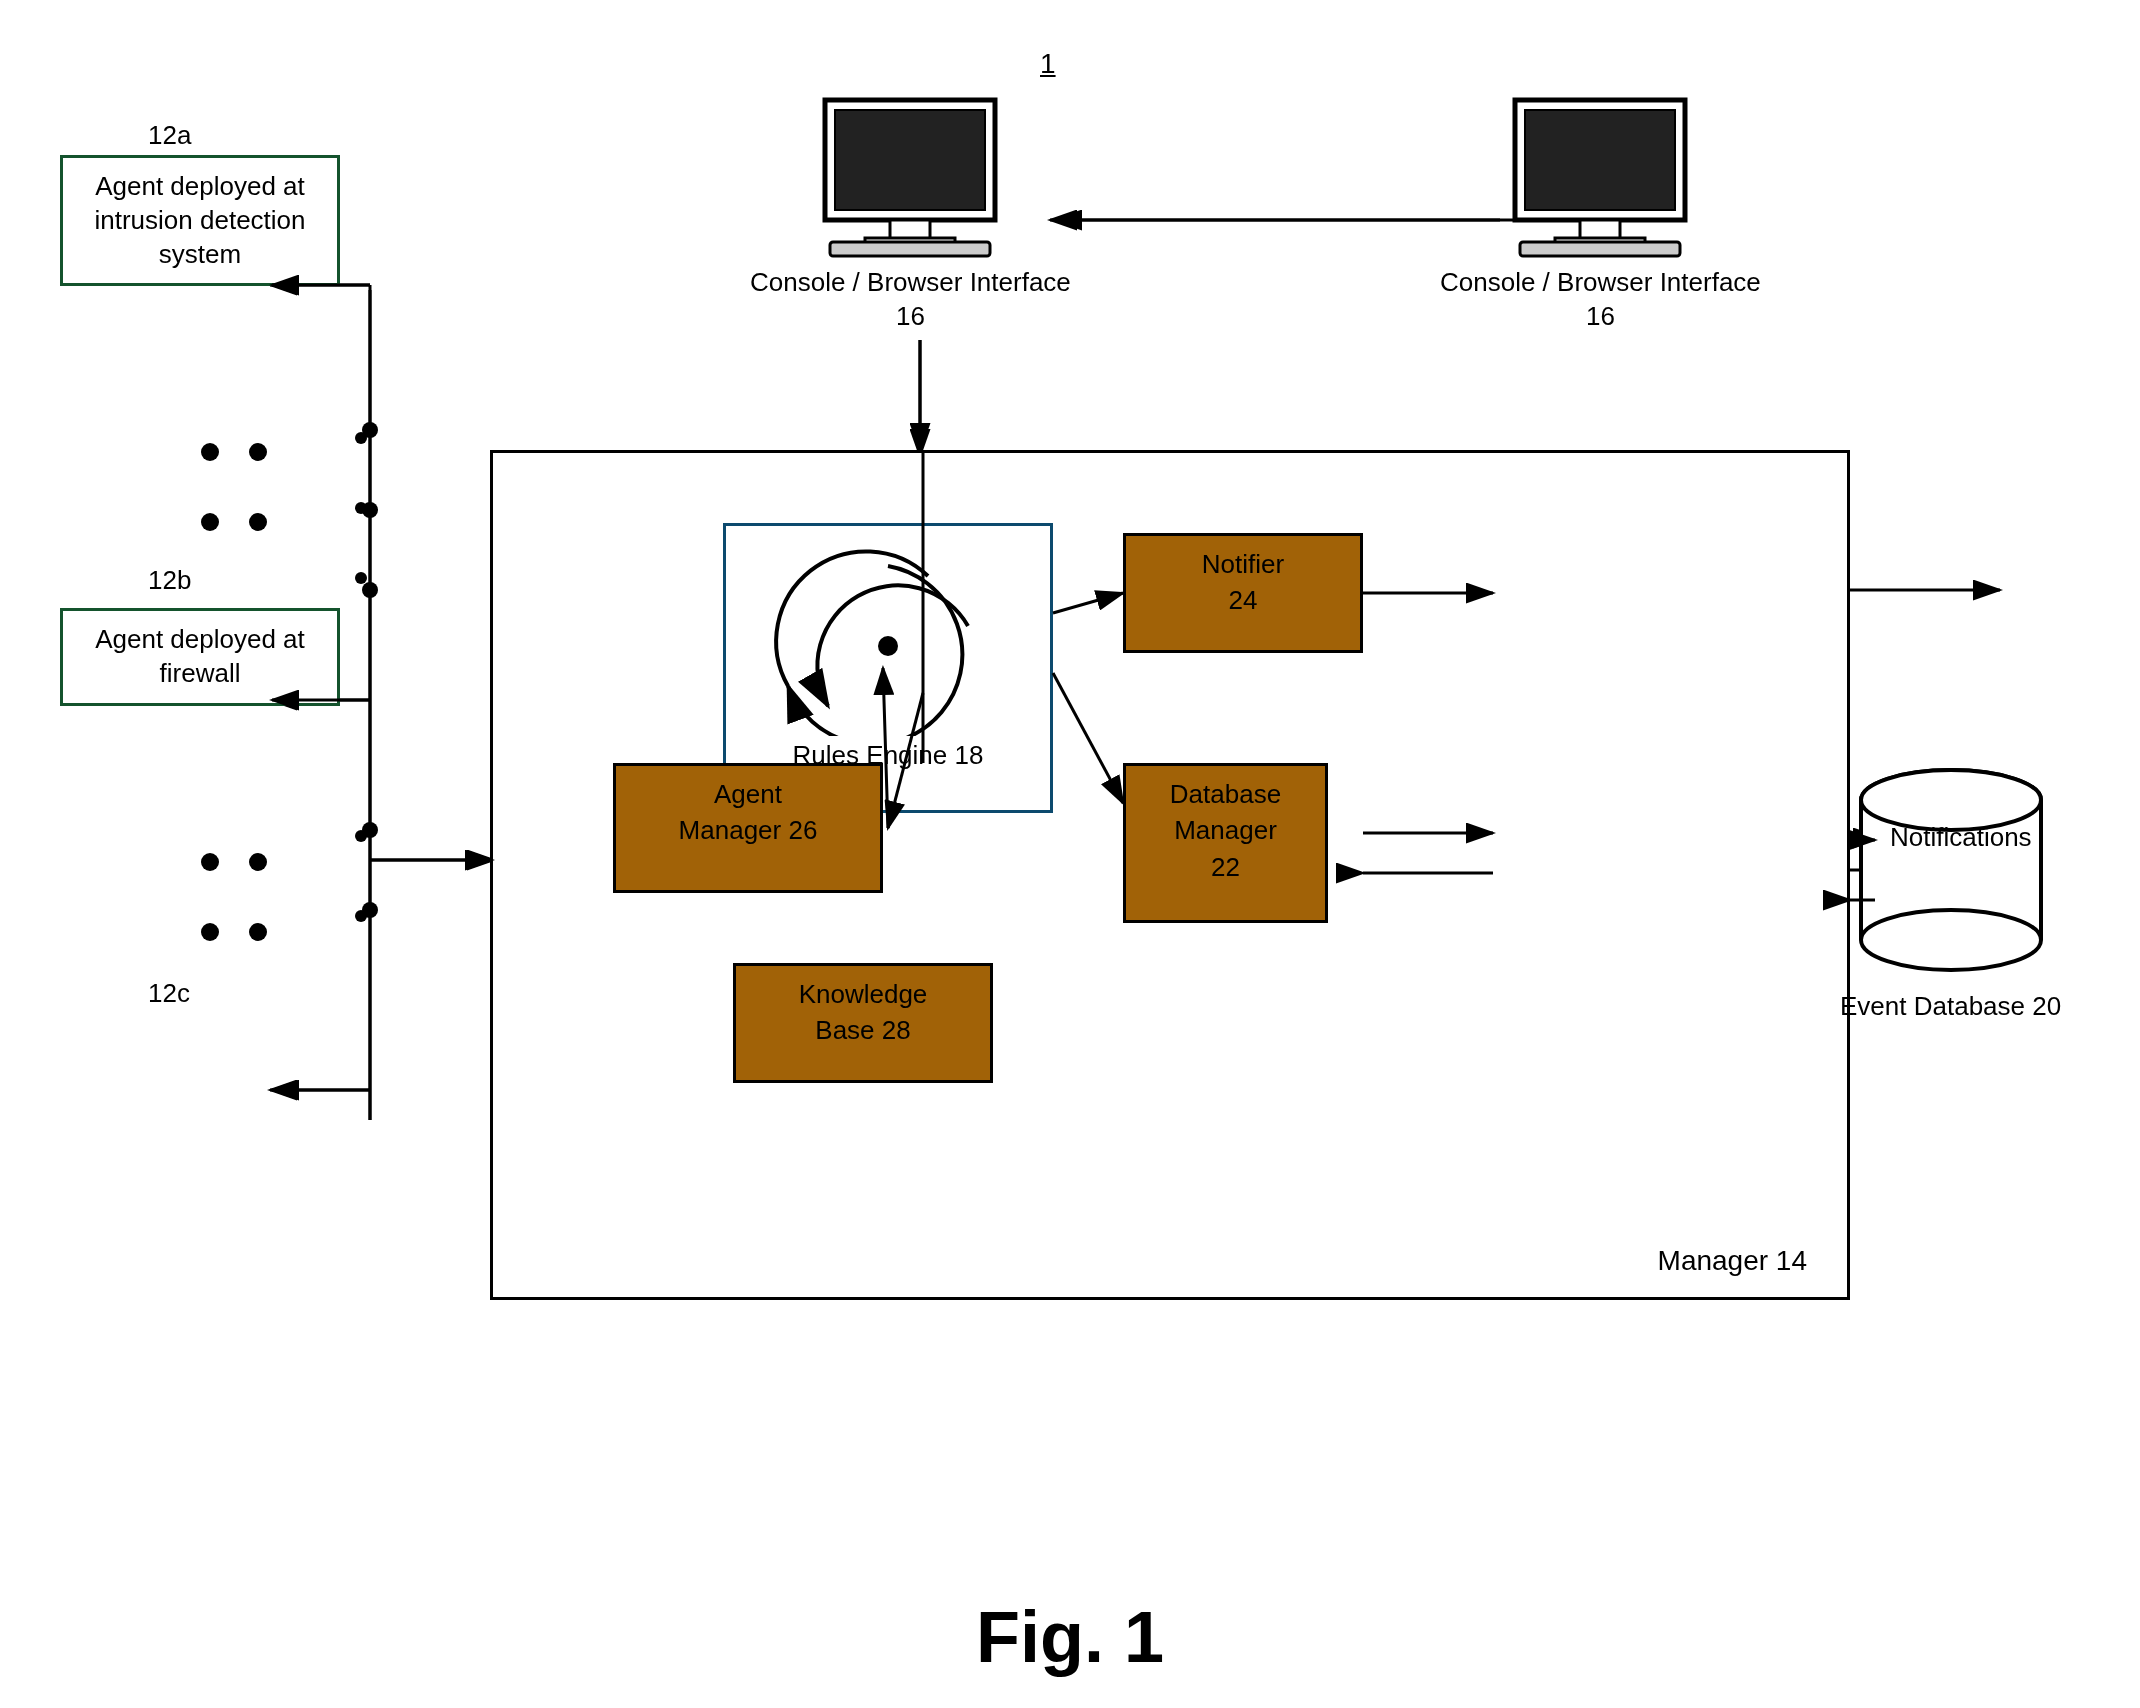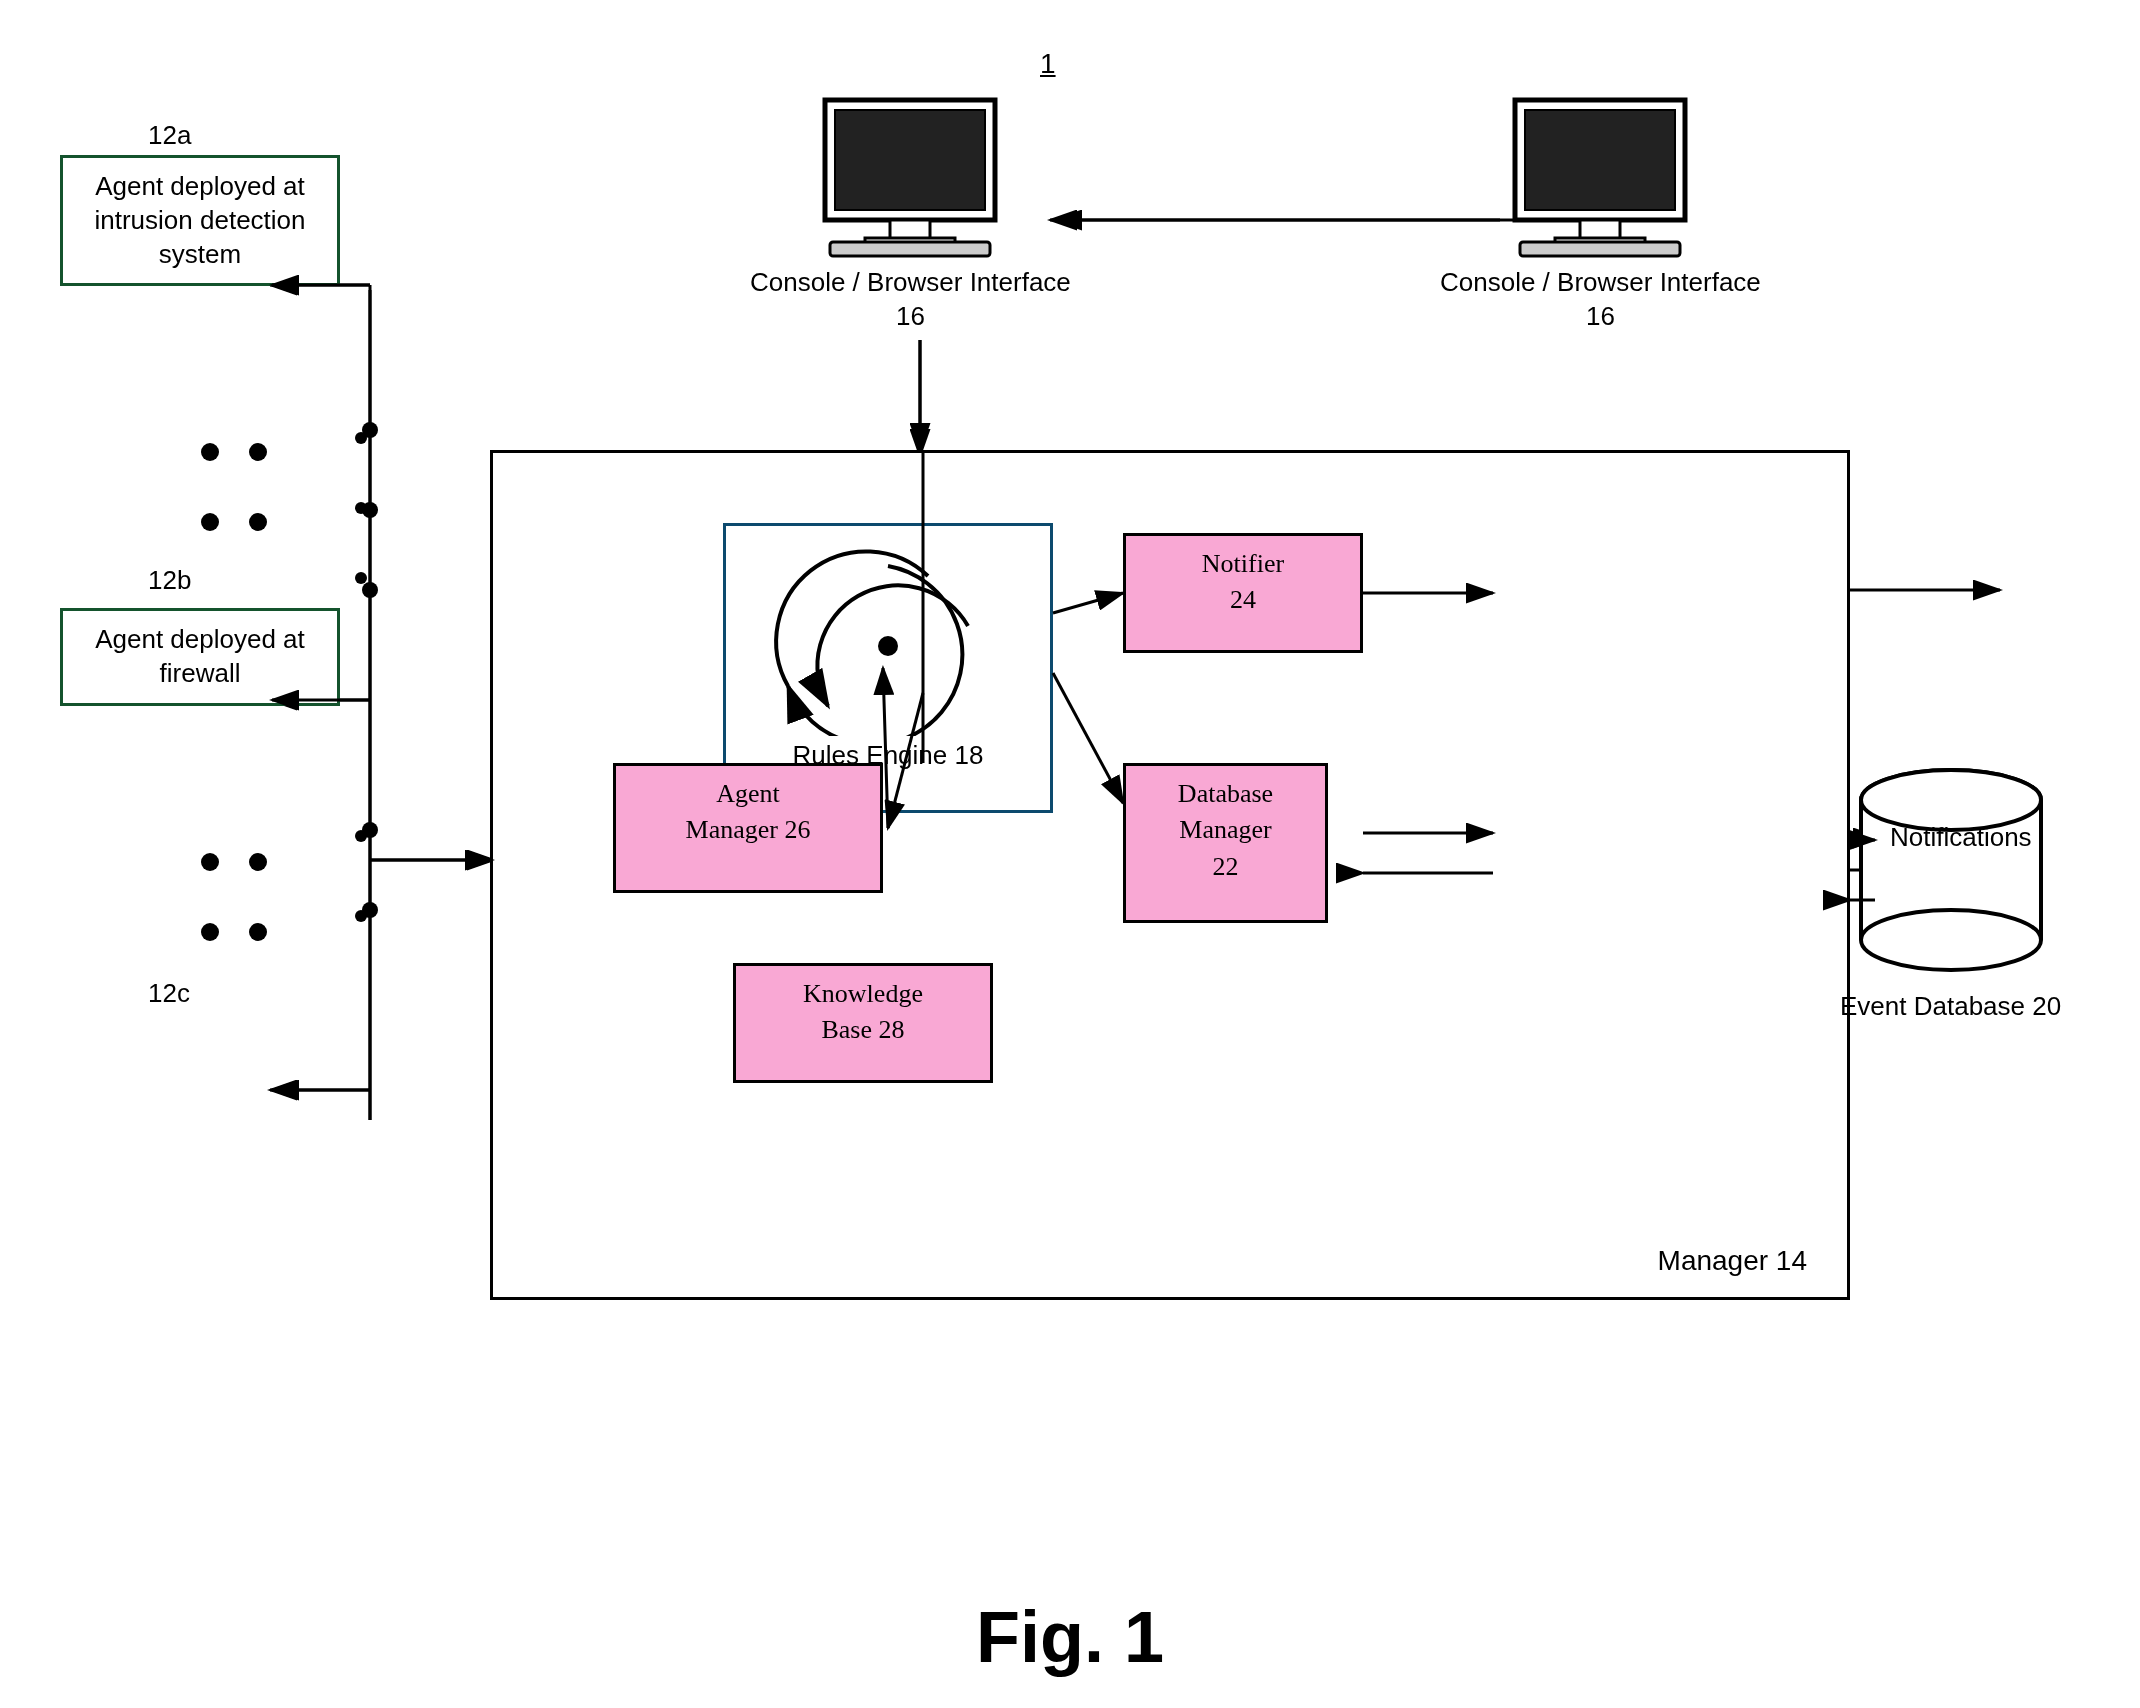--- a/index.html
+++ b/index.html
@@ -63,26 +63,25 @@
     .manager-box {
       position: absolute;
       border: 3px solid #000;
       background: #fff;
     }
 
     
     .component-box {
       position: absolute;
       border: 3px solid #000;
-      background: #f9a8d4;
+      background: #a16207;
       padding: 10px;
       font-size: 26px;
       text-align: center;
       line-height: 1.4;
-      font-family: Liberation Serif, serif;
     }
 
     
     .rules-engine-box {
       position: absolute;
       border: 3px solid #0c4a6e;
       background: #fff;
       text-align: center;
     }
 

